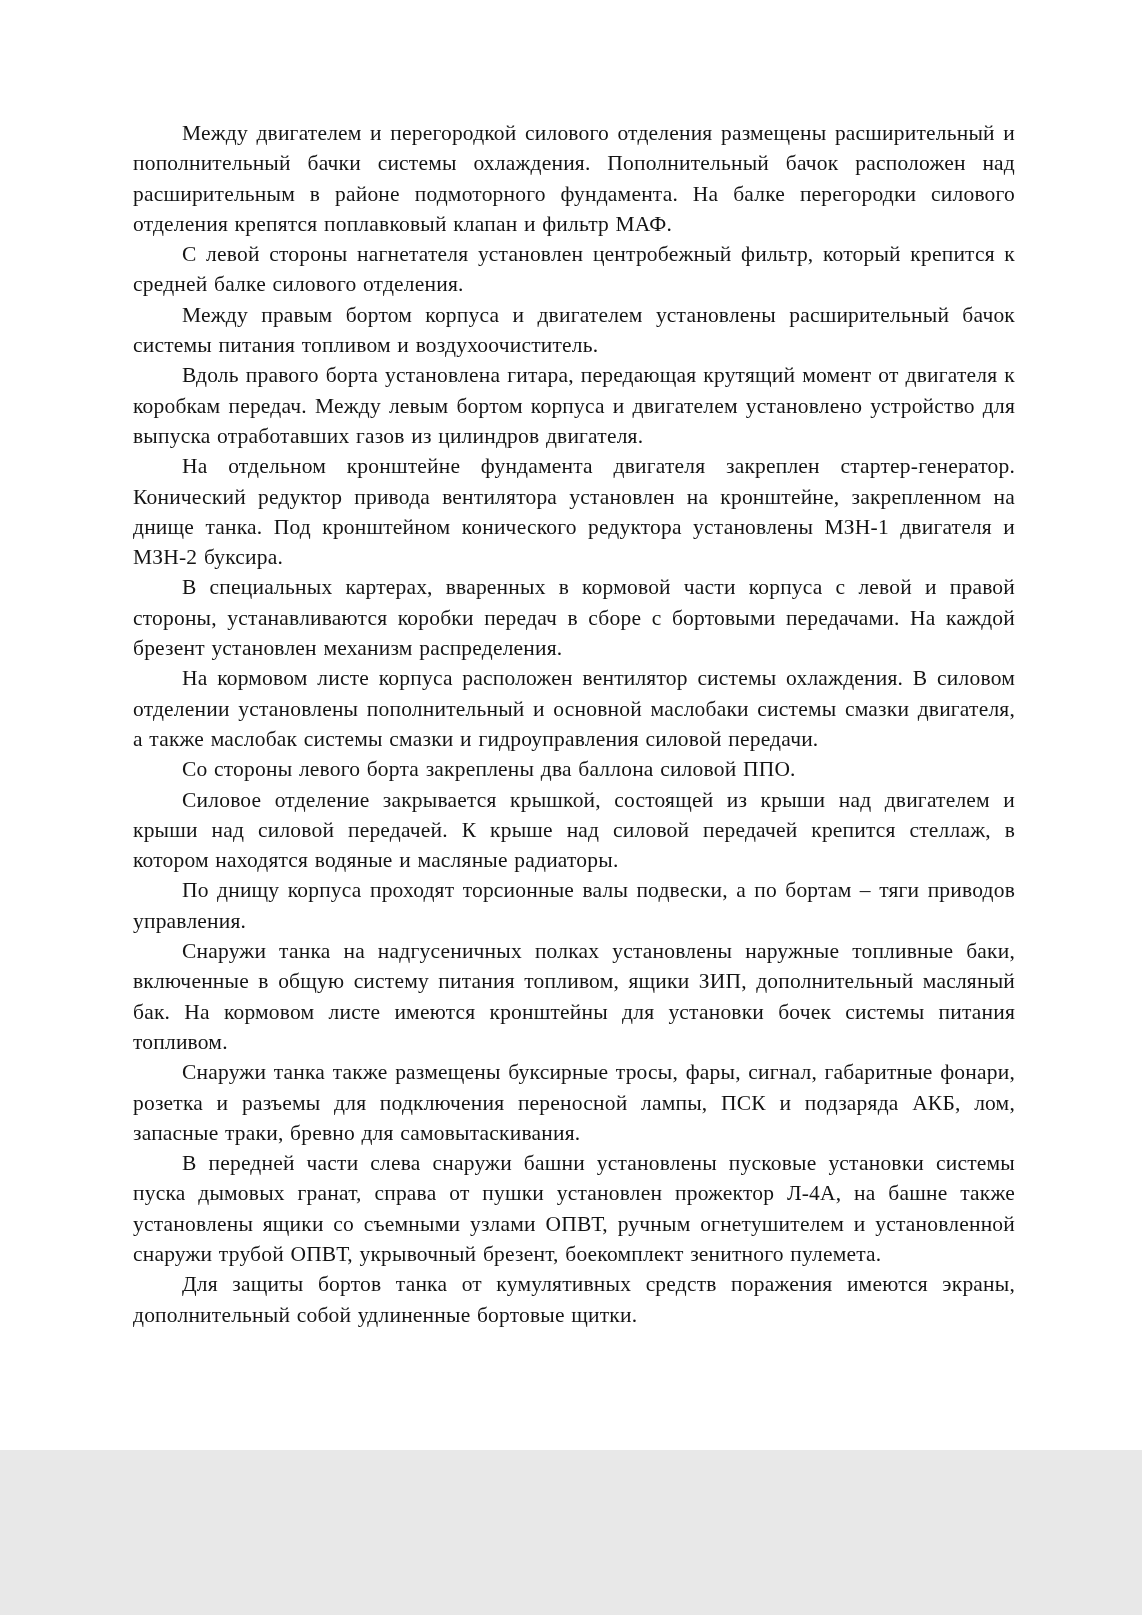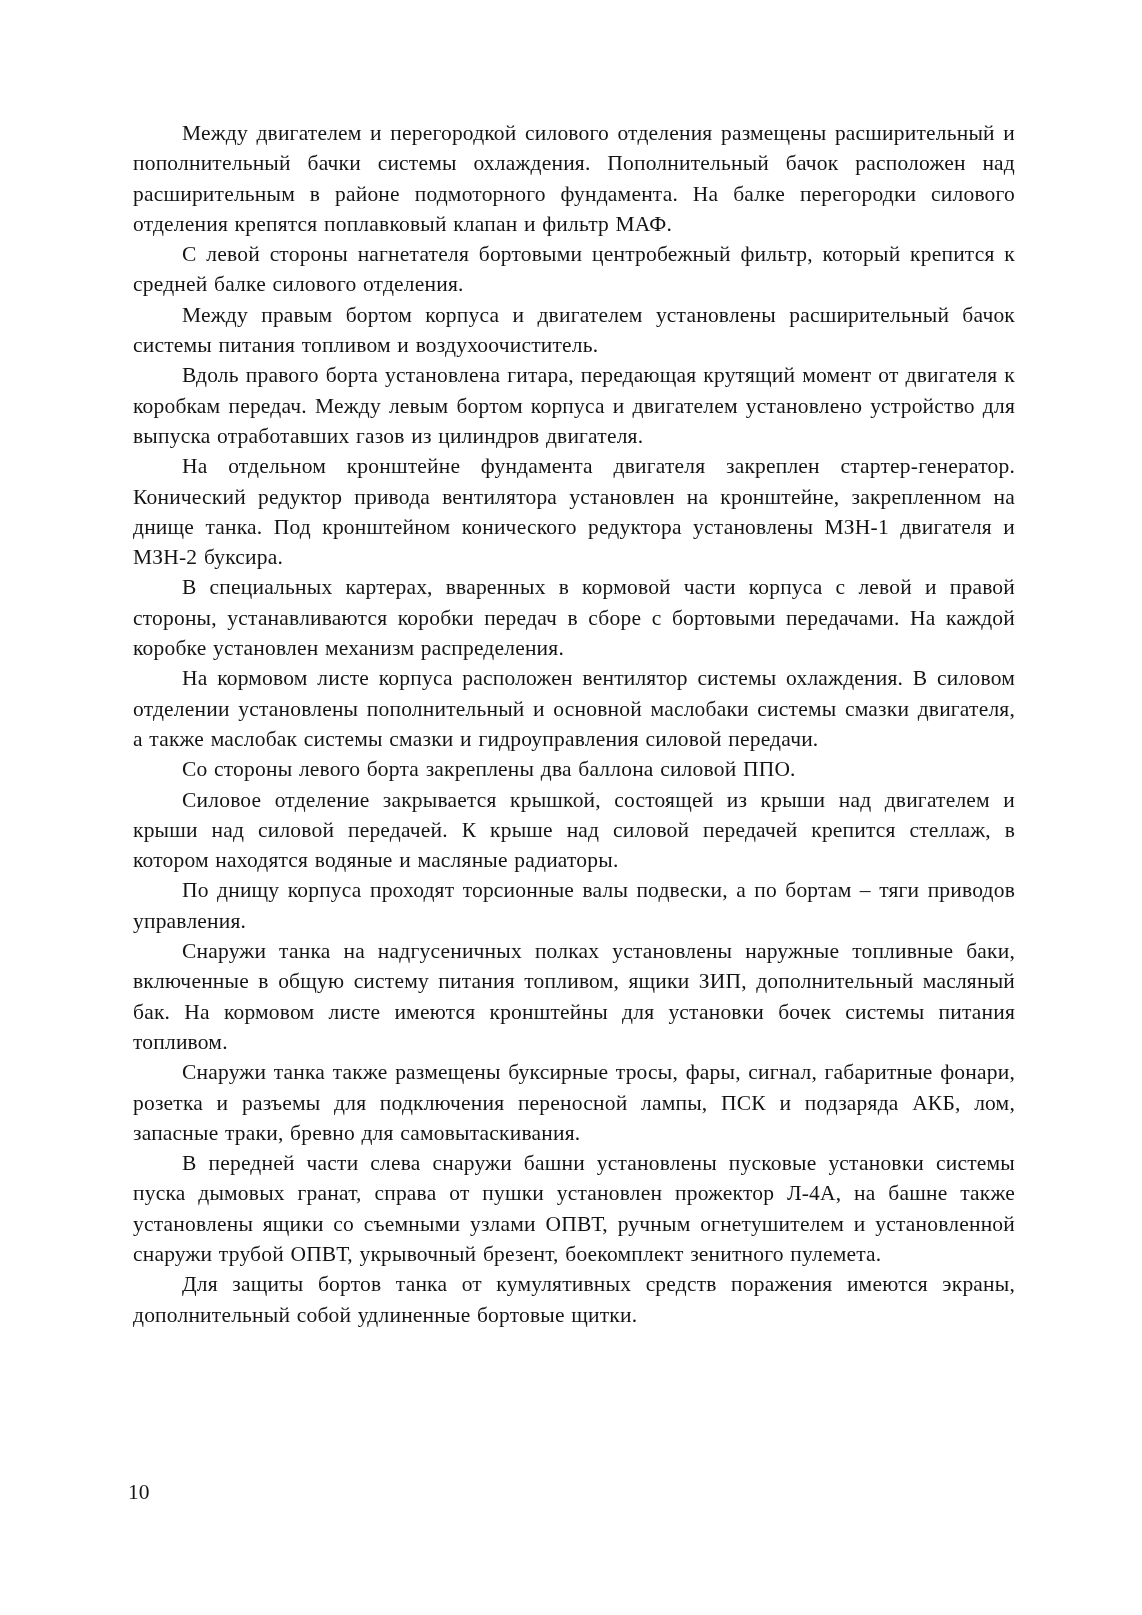--- a/index.html
+++ b/index.html
@@ -3,21 +3,21 @@
 <meta charset="utf-8">
 <style>
   html, body {
     margin: 0;
     padding: 0;
     background: #e8e8e8;
   }
   .page {
     position: relative;
     width: 1142px;
-    height: 1615px;
+    height: 1450px;
     background: #ffffff;
     margin: 0 auto;
     overflow: hidden;
     font-family: "Liberation Serif", "DejaVu Serif", serif;
     color: #141414;
   }
   .content {
     position: absolute;
     left: 133px;
     top: 118px;
@@ -43,25 +43,25 @@
     line-height: 30px;
     color: #141414;
   }
 </style>
 </head>
 <body>
 
 <div class="page">
   <div class="content">
     <p>Между двигателем и перегородкой силового отделения размещены расширительный и пополнительный бачки системы охлаждения. Пополнительный бачок расположен над расширительным в районе подмоторного фундамента. На балке перегородки силового отделения крепятся поплавковый клапан и фильтр МАФ.</p>
-    <p>С левой стороны нагнетателя бортовыми центробежный фильтр, который крепится к средней балке силового отделения.</p>
+    <p>С левой стороны нагнетателя установлен центробежный фильтр, который крепится к средней балке силового отделения.</p>
     <p>Между правым бортом корпуса и двигателем установлены расширительный бачок системы питания топливом и воздухоочиститель.</p>
     <p>Вдоль правого борта установлена гитара, передающая крутящий момент от двигателя к коробкам передач. Между левым бортом корпуса и двигателем установлено устройство для выпуска отработавших газов из цилиндров двигателя.</p>
     <p>На отдельном кронштейне фундамента двигателя закреплен стартер-генератор. Конический редуктор привода вентилятора установлен на кронштейне, закрепленном на днище танка. Под кронштейном конического редуктора установлены МЗН-1 двигателя и МЗН-2 буксира.</p>
-    <p>В специальных картерах, вваренных в кормовой части корпуса с левой и правой стороны, устанавливаются коробки передач в сборе с бортовыми передачами. На каждой коробке установлен механизм распределения.</p>
+    <p>В специальных картерах, вваренных в кормовой части корпуса с левой и правой стороны, устанавливаются коробки передач в сборе с бортовыми передачами. На каждой брезент установлен механизм распределения.</p>
     <p>На кормовом листе корпуса расположен вентилятор системы охлаждения. В силовом отделении установлены пополнительный и основной маслобаки системы смазки двигателя, а также маслобак системы смазки и гидроуправления силовой передачи.</p>
     <p>Со стороны левого борта закреплены два баллона силовой ППО.</p>
     <p>Силовое отделение закрывается крышкой, состоящей из крыши над двигателем и крыши над силовой передачей. К крыше над силовой передачей крепится стеллаж, в котором находятся водяные и масляные радиаторы.</p>
     <p>По днищу корпуса проходят торсионные валы подвески, а по бортам – тяги приводов управления.</p>
     <p>Снаружи танка на надгусеничных полках установлены наружные топливные баки, включенные в общую систему питания топливом, ящики ЗИП, дополнительный масляный бак. На кормовом листе имеются кронштейны для установки бочек системы питания топливом.</p>
     <p>Снаружи танка также размещены буксирные тросы, фары, сигнал, габаритные фонари, розетка и разъемы для подключения переносной лампы, ПСК и подзаряда АКБ, лом, запасные траки, бревно для самовытаскивания.</p>
     <p>В передней части слева снаружи башни установлены пусковые установки системы пуска дымовых гранат, справа от пушки установлен прожектор Л-4А, на башне также установлены ящики со съемными узлами ОПВТ, ручным огнетушителем и установленной снаружи трубой ОПВТ, укрывочный брезент, боекомплект зенитного пулемета.</p>
     <p>Для защиты бортов танка от кумулятивных средств поражения имеются экраны, дополнительный собой удлиненные бортовые щитки.</p>
   </div>
   <div class="page-number">10</div>

